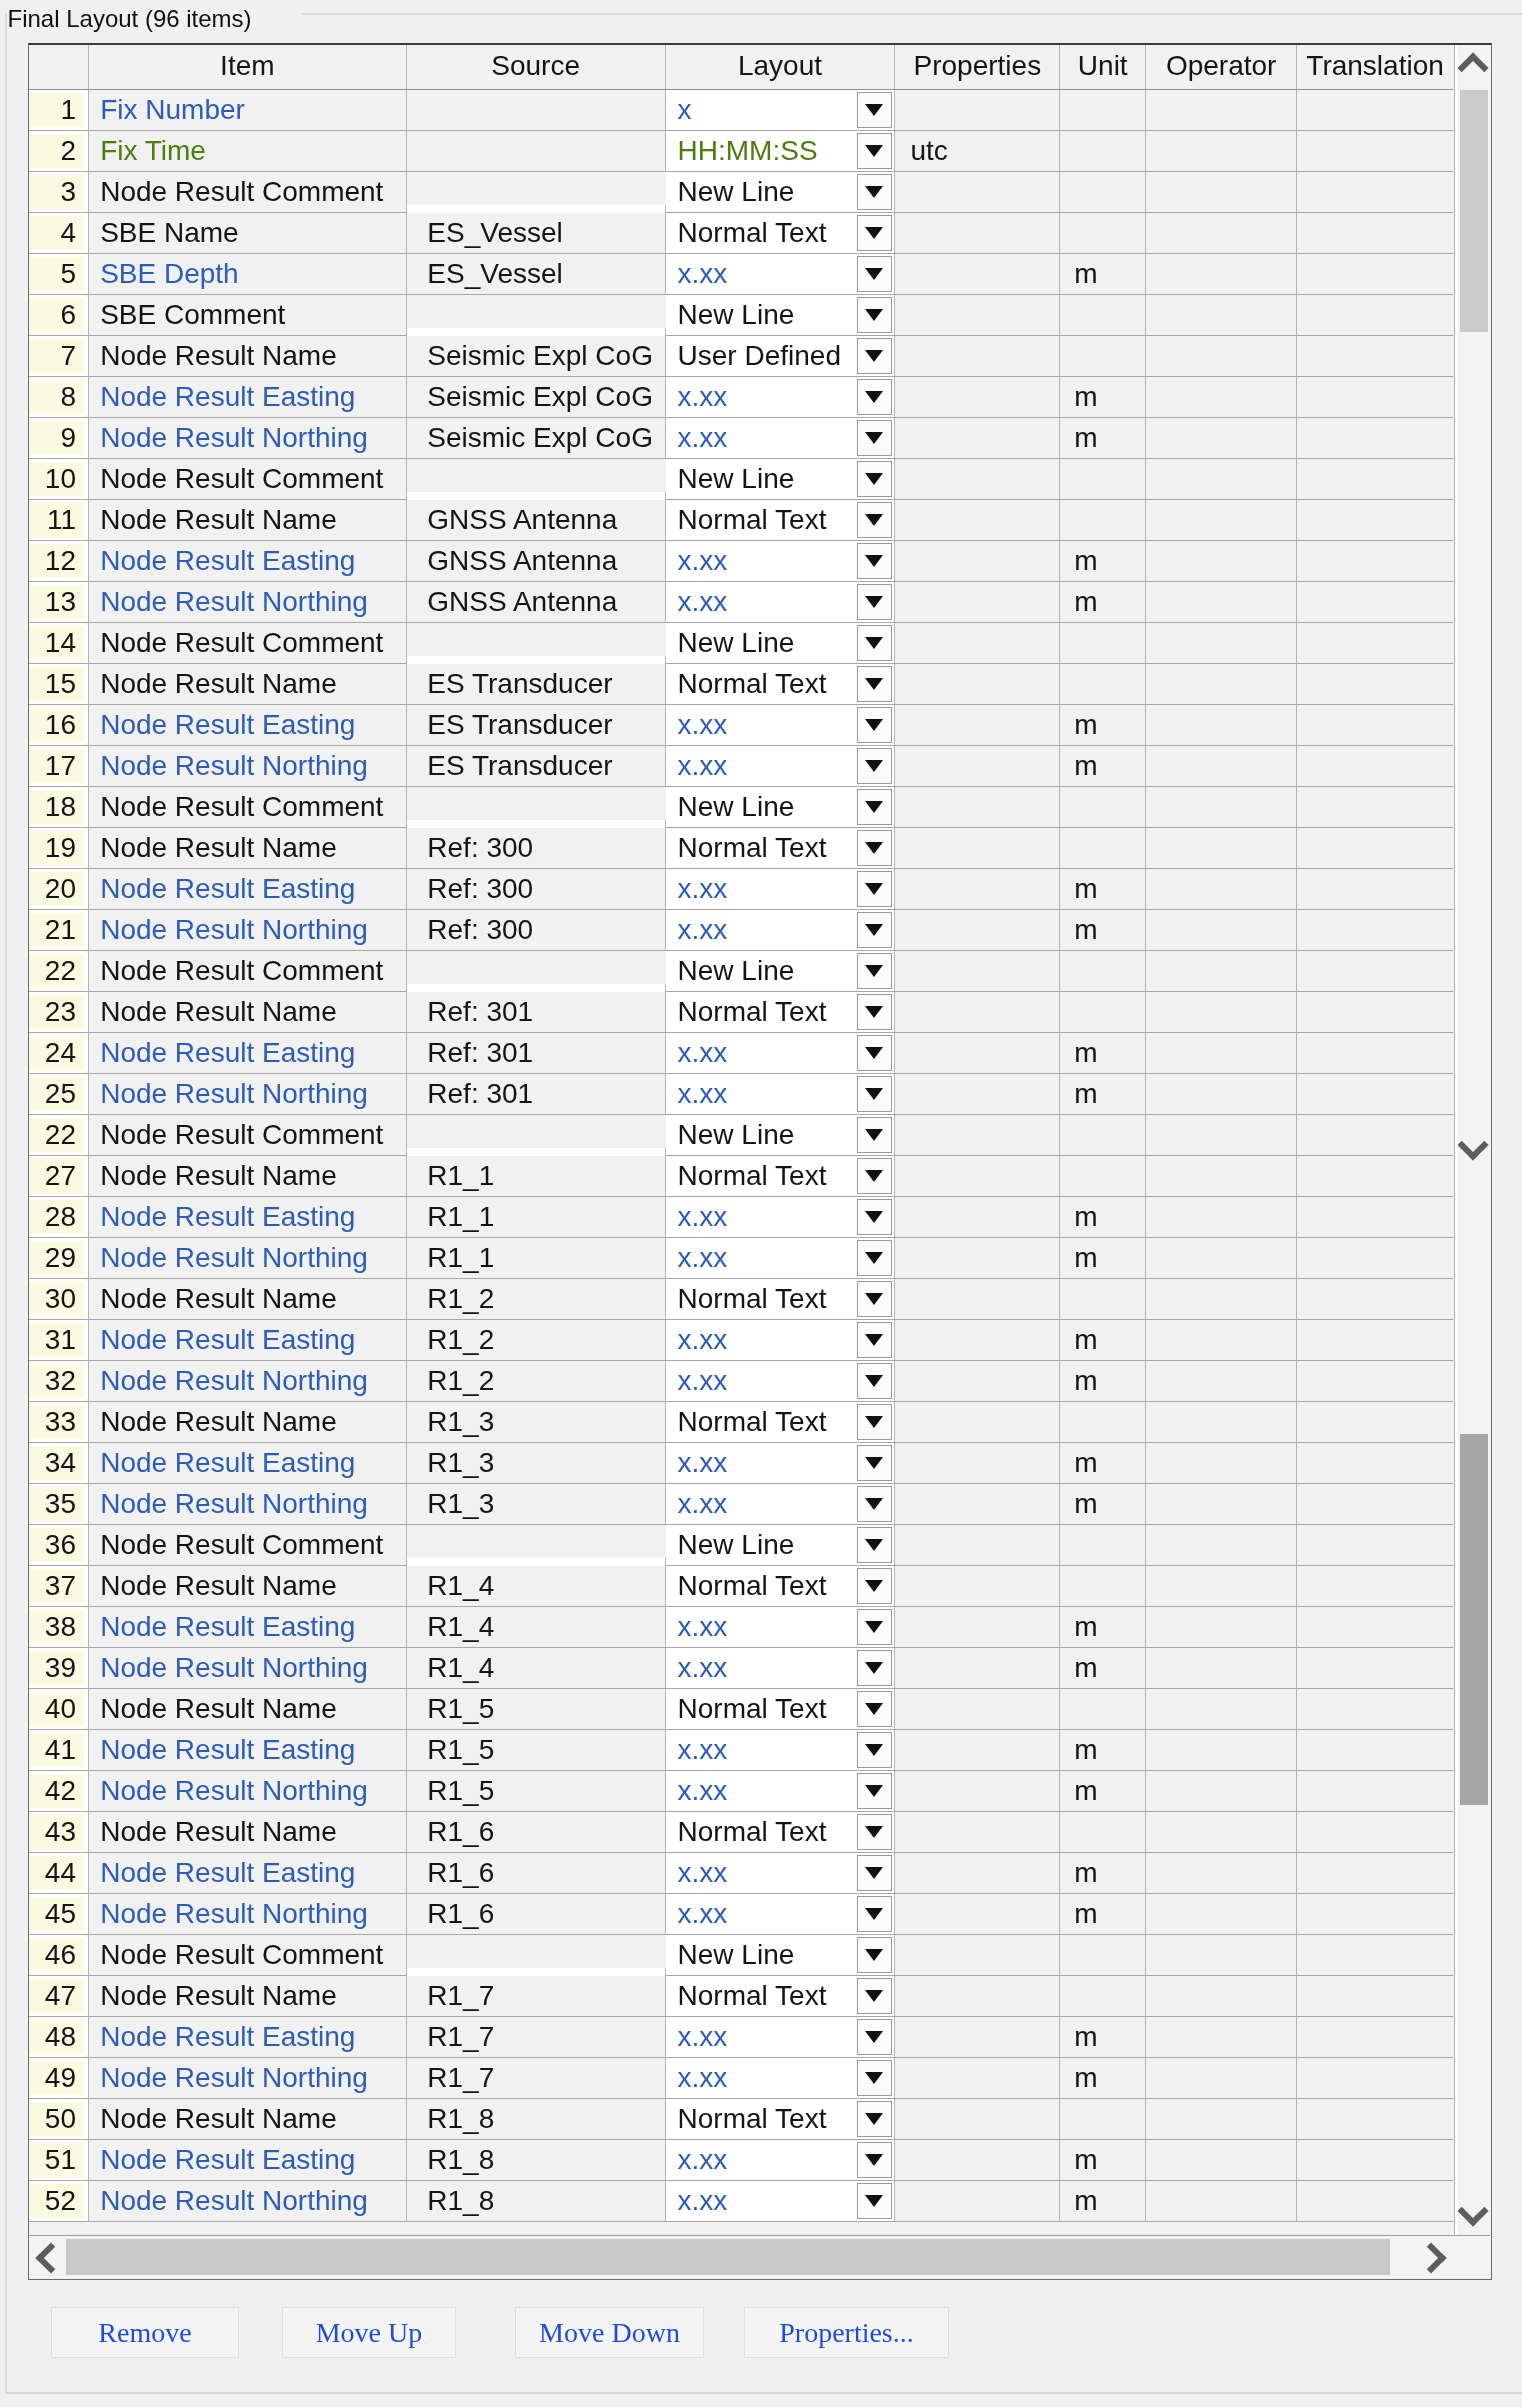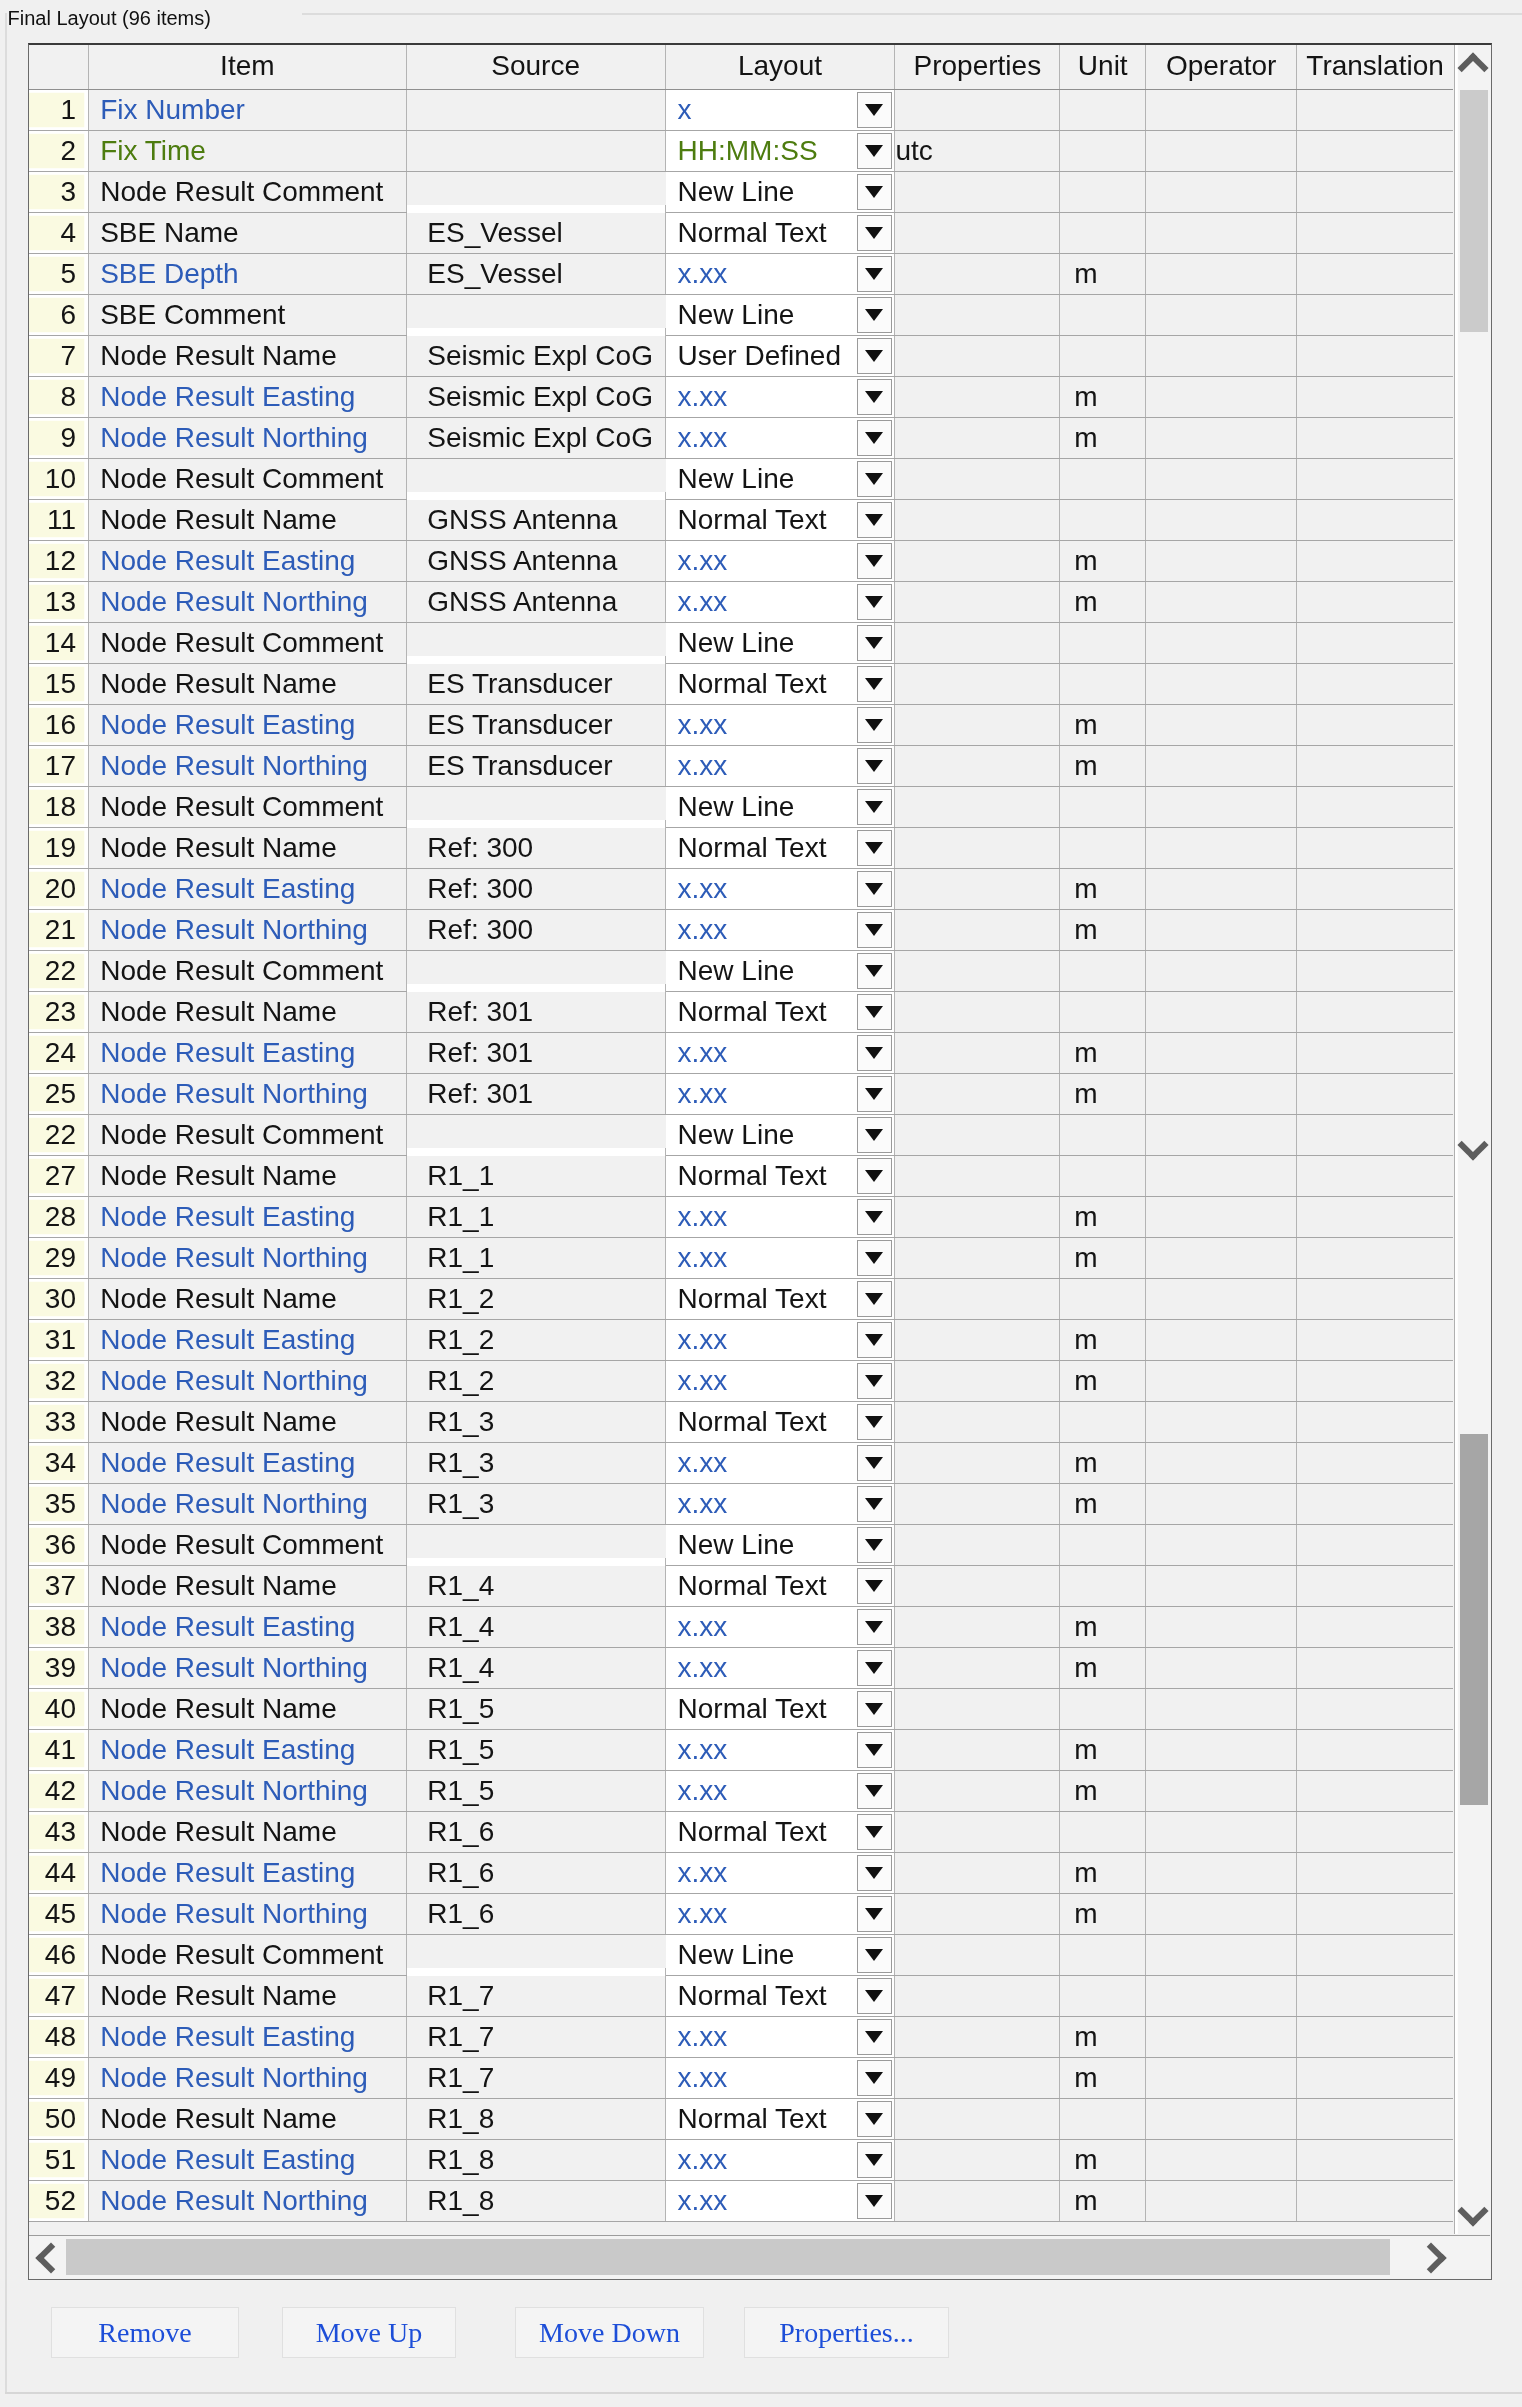--- a/index.html
+++ b/index.html
@@ -1,38 +1,38 @@
 <!DOCTYPE html>
 <html style="font-size:15px"><head>
 <meta charset="utf-8">
 <style>
   html,body{margin:0;padding:0;background:#f0f0f0;}
   .screen{position:relative;width:1522px;height:2408px;background:#f0f0f0;overflow:hidden;
           font-family:"Liberation Sans",sans-serif;color:#141414;}
   
-  .gb-title{position:absolute;left:7.5px;top:0px;font-size:20px;line-height:37px;color:#111;white-space:nowrap;}
+  .gb-title{position:absolute;left:7.5px;top:0px;font-size:24px;line-height:37px;color:#111;white-space:nowrap;}
   .gb-top{position:absolute;left:302px;top:13px;width:1221px;height:1.9px;background:#dcdcdc;}
   .gb-left{position:absolute;left:4.7px;top:13px;width:1.9px;height:2381px;background:#dcdcdc;}
   .gb-bottom{position:absolute;left:4.7px;top:2392px;width:1518px;height:1.9px;background:#d6d6d6;}
   
   .table{position:absolute;left:28px;top:43px;width:1464px;height:2237px;box-sizing:border-box;
          border:1.9px solid #6a6a6a;border-top:2.8px solid #3a3a3a;background:#f1f1f1;}
   .thead{position:absolute;left:0;top:0;width:1424px;height:45px;display:flex;
          border-bottom:0.9px solid #8f8f8f;box-sizing:border-box;background:#f1f1f1;}
   .hcell{box-sizing:border-box;height:100%;border-right:0.9px solid #b4b4b4;background:#f1f1f1;
          font-size:28px;line-height:42px;text-align:center;overflow:hidden;white-space:nowrap;}
   .grid-rows{position:absolute;left:0;top:45px;width:1424px;height:2144px;overflow:hidden;}
   .row{display:flex;height:41px;box-sizing:border-box;border-bottom:0.9px solid #a6a6a6;}
   .cell{box-sizing:border-box;height:100%;border-right:0.9px solid #b4b4b4;background:#f1f1f1;
         font-size:28px;line-height:39px;white-space:nowrap;overflow:hidden;}
   .c0{width:60px}.c1{width:318px}.c2{width:259px}.c3{width:230px}
   .c4{width:165px}.c5{width:86px}.c6{width:151px}.c7{width:156px;border-right:none}
   .ncell{background:#fafae1;text-align:right;padding-right:12px;
          box-shadow:inset -3.7px 0 0 #ffffff,inset 0 2.8px 0 #ffffff,inset 0 -2.8px 0 #ffffff;}
-  .pad12{padding-left:11.2px}.pad16{}.pad15{padding-left:14px}
+  .pad12{padding-left:11.2px}.pad16{padding-left:15px}.pad15{padding-left:14px}
   .src-ro{padding-left:20.6px}.src-ed{padding-left:11.2px;background:#ffffff;margin-top:33px;}
   .fmt{background:#ffffff;position:relative;padding-left:12px;}
   .fmt-t{display:inline-block;}
   .ddbtn{position:absolute;right:2.8px;top:1.9px;bottom:1.9px;width:35px;background:#fbfbfb;
          border:0.9px solid #9a9a9a;display:flex;align-items:center;justify-content:center;box-sizing:border-box;}
   .tri{width:0;height:0;border-left:9.4px solid transparent;border-right:9.4px solid transparent;
        border-top:12px solid #101010;}
   .tb{color:#2d5cb8}.to{color:#4d7c0f}
   
   .vscroll{position:absolute;right:0;top:0;width:37px;height:2189px;background:#f3f3f3;

